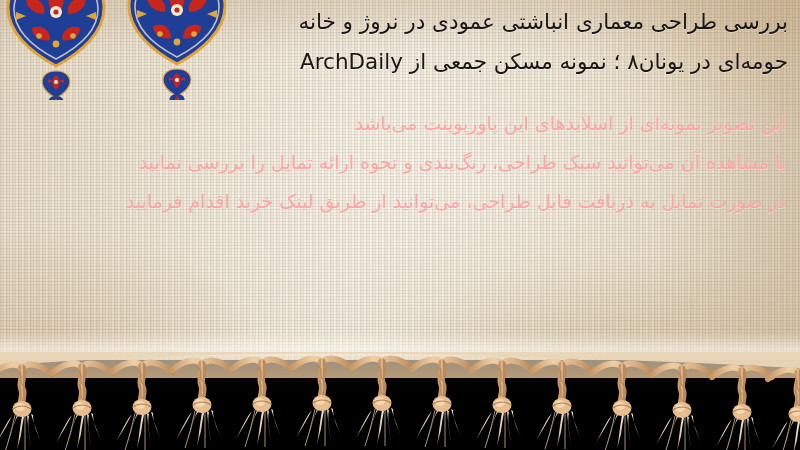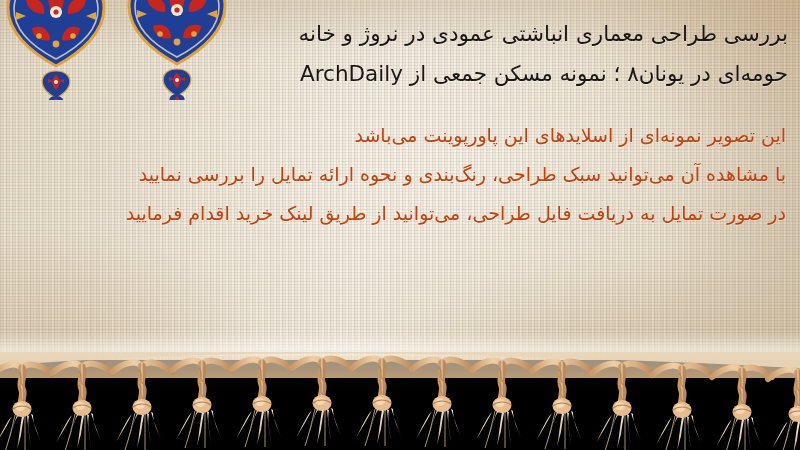--- a/index.html
+++ b/index.html
@@ -47,33 +47,33 @@
       linear-gradient(180deg, rgba(170,140,100,.22) 0%, rgba(0,0,0,0) 14%),
       linear-gradient(270deg, rgba(160,130,92,.16) 0%, rgba(0,0,0,0) 18%);
     pointer-events:none;
   }
 
   
   .ornaments{position:absolute;left:-6px;top:-30px;width:250px;height:130px;}
 
   
   .text-layer{
-    position:absolute;left:0;top:12px;width:800px;height:372px;
+    position:absolute;left:0;top:0;width:800px;height:372px;
     direction:rtl;text-align:right;color:#141210;
   }
   .title{
     position:absolute;right:12px;top:2px;width:586px;
     font-size:21.5px;line-height:40px;font-weight:400;
     color:#1a1614;letter-spacing:0;
     text-shadow:0 1px 0 rgba(255,255,255,.35);
   }
   .title .ln{display:block;white-space:nowrap;}
   .body{
     position:absolute;right:14px;top:104px;width:780px;
-    font-size:19px;line-height:39px;color:#c2410c;
+    font-size:19px;line-height:39px;color:#fca5a5;
     text-shadow:0 1px 0 rgba(255,255,255,.3);
   }
   .body .ln{display:block;white-space:nowrap;}
   .body .ln.l1{padding-left:130px;}
   .body .ln.l2{padding-left:10px;}
   .body .ln.l3{padding-left:10px;}
 
   
   .blackband{
     position:absolute;left:0;bottom:0;width:800px;height:90px;

